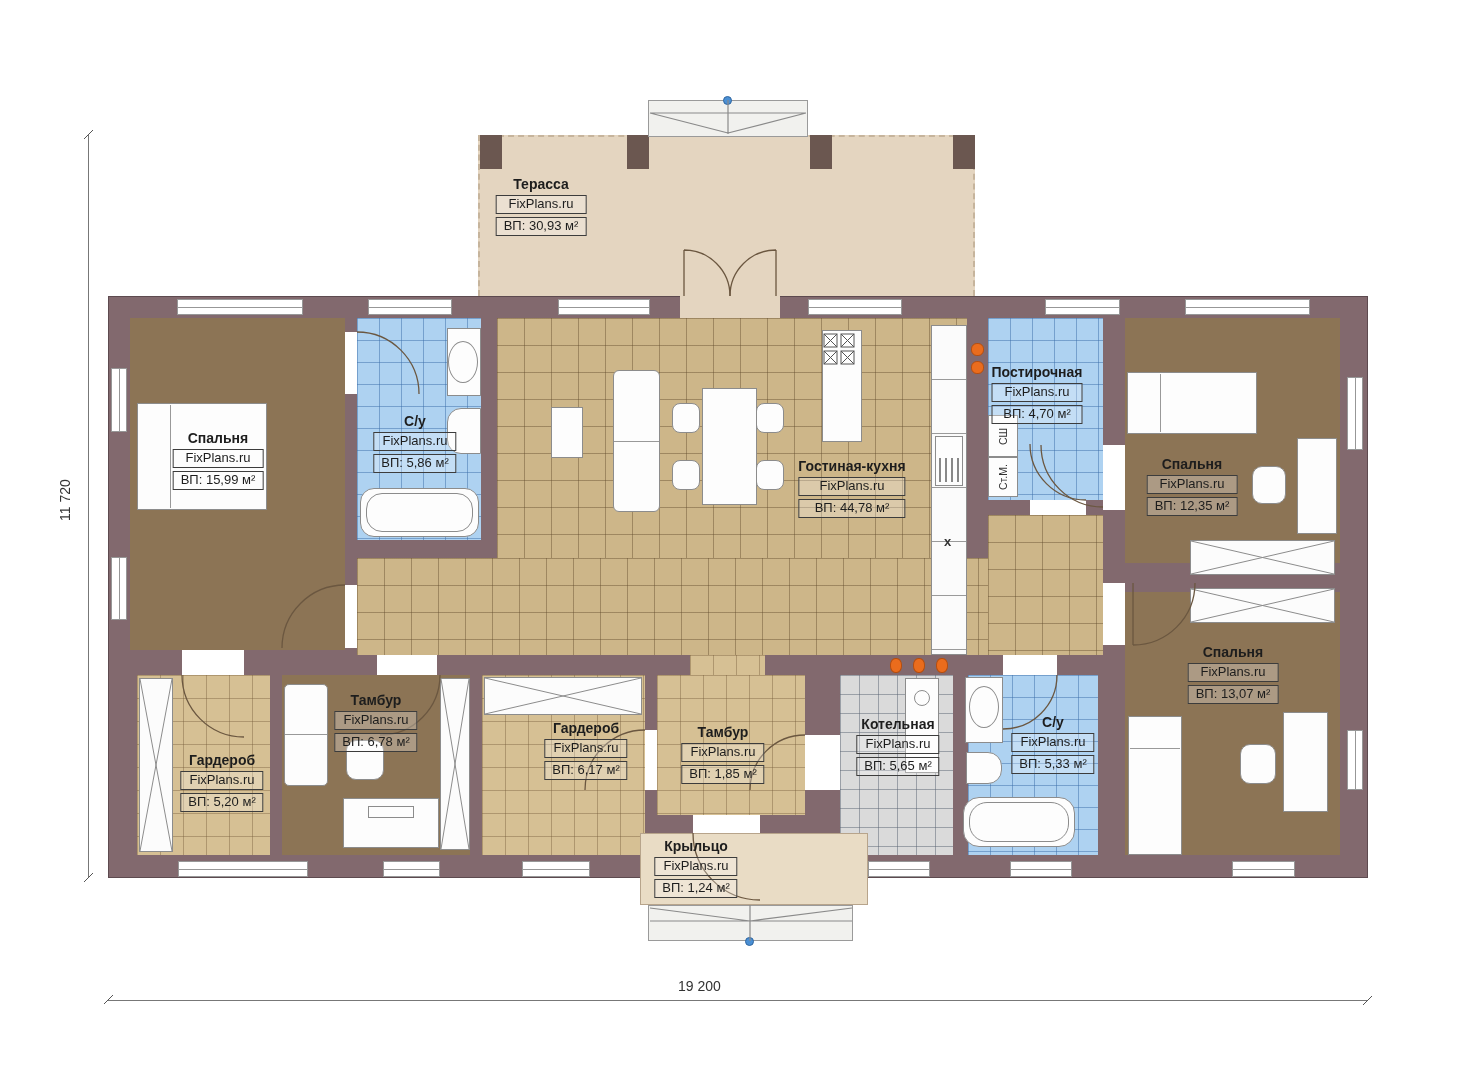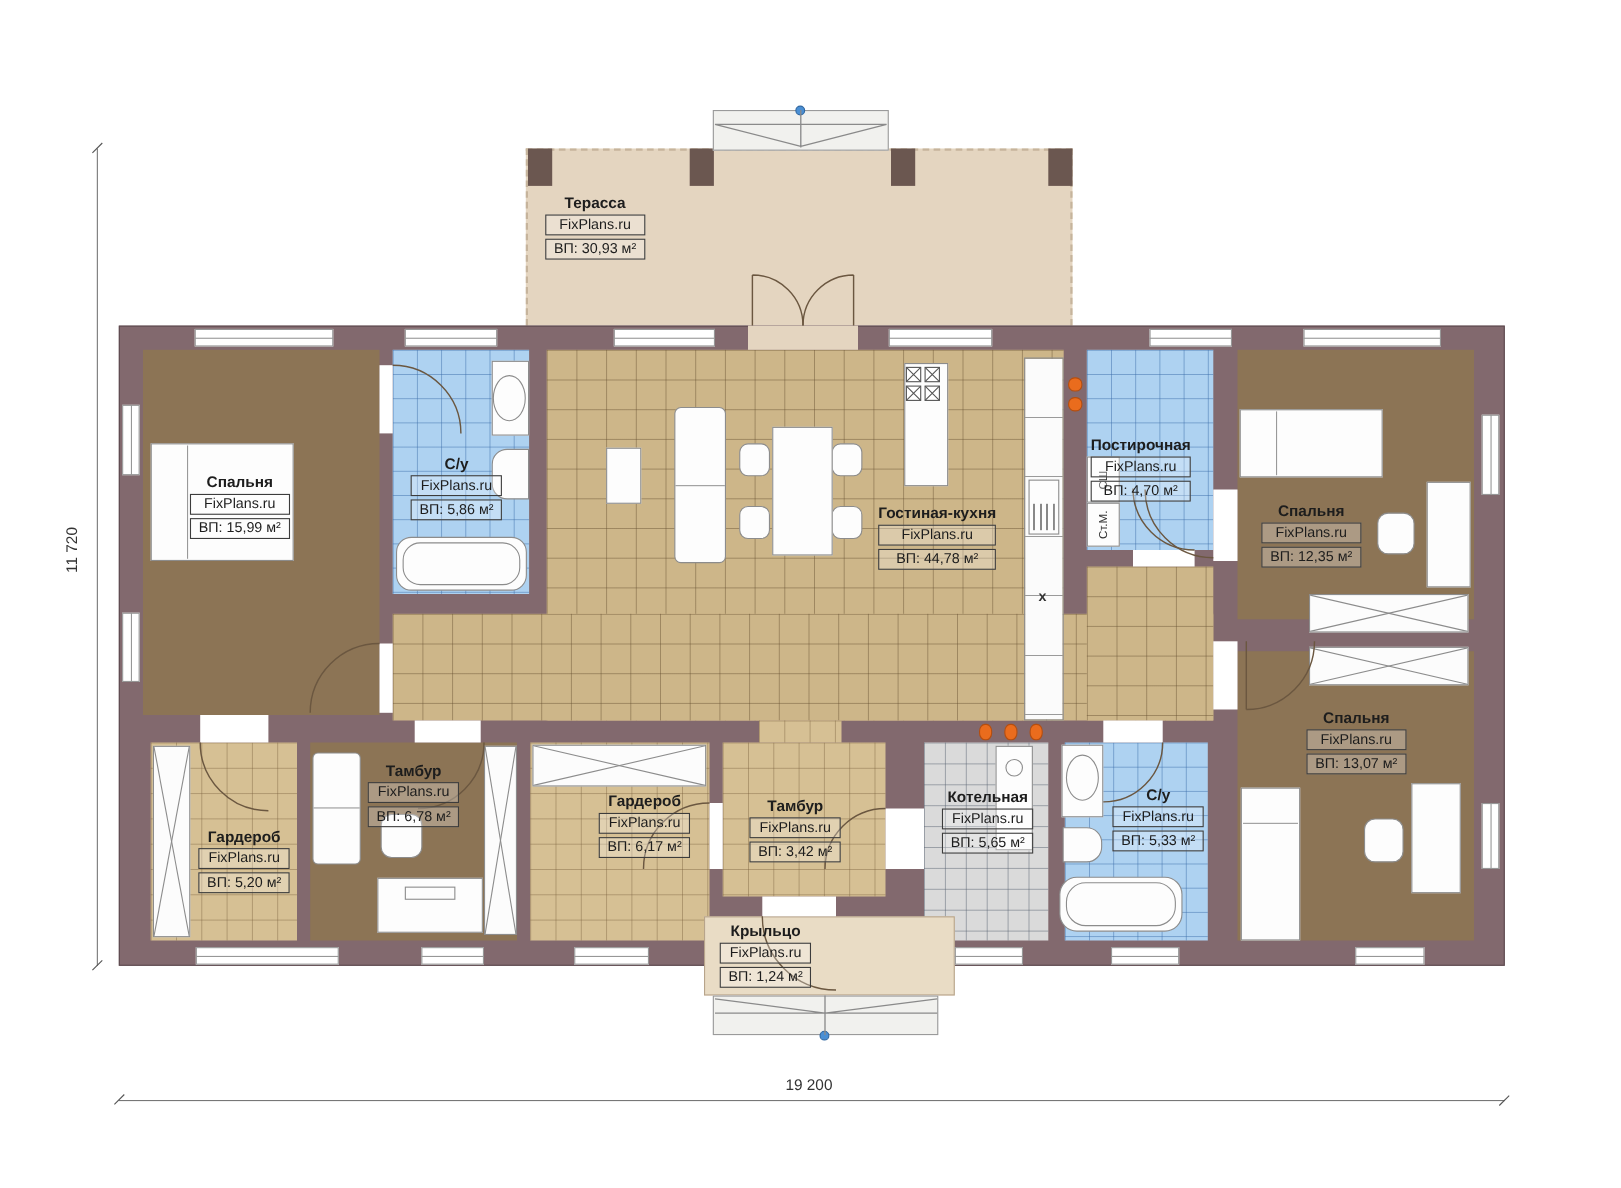--- a/index.html
+++ b/index.html
@@ -201,21 +201,21 @@
 
   <div class="abs fur" style="left:965px;top:677px;width:38px;height:66px"></div>
   <div class="abs fur oval" style="left:969px;top:686px;width:30px;height:42px"></div>
   <div class="abs fur" style="left:966px;top:752px;width:36px;height:32px;border-radius:0 14px 14px 0"></div>
   <div class="abs fur" style="left:963px;top:797px;width:112px;height:50px;border-radius:16px"></div>
   <div class="abs fur" style="left:969px;top:802px;width:100px;height:40px;border-radius:18px"></div>
 
   <div class="abs dimline" style="left:88px;top:135px;width:1px;height:743px"></div>
   <div class="abs dimline" style="left:108px;top:1000px;width:1260px;height:1px"></div>
   <div class="abs dimtext" style="left:44px;top:492px;transform:rotate(-90deg)">11 720</div>
-  <div class="abs dimtext" style="left:714px;top:978px">19 200</div>
+  <div class="abs dimtext" style="left:678px;top:978px">19 200</div>
 
   <svg class="abs" style="left:0;top:0;width:1474px;height:1080px;z-index:25;pointer-events:none">
     <g stroke="#6b5740" stroke-width="1.3" fill="none">
       <path d="M 684 250 A 46 46 0 0 1 730 296 M 684 296 L 684 250"></path>
       <path d="M 776 250 A 46 46 0 0 0 730 296 M 776 296 L 776 250"></path>
       <path d="M 357 332 A 62 62 0 0 1 419 394"></path>
       <path d="M 282 648 A 63 63 0 0 1 345 585"></path>
       <path d="M 1030 444 A 56 56 0 0 0 1086 500"></path>
       <path d="M 182 675 A 62 62 0 0 0 244 737"></path>
       <path d="M 440 675 A 60 60 0 0 1 380 735"></path>
@@ -258,21 +258,21 @@
   <div class="room-label" style="left:415px;top:413px">
     <div class="rl-name">С/у</div>
     <span class="rl-box">FixPlans.ru</span>
     <span class="rl-box">ВП: 5,86 м²</span>
   </div>
   <div class="room-label" style="left:852px;top:458px">
     <div class="rl-name">Гостиная-кухня</div>
     <span class="rl-box">FixPlans.ru</span>
     <span class="rl-box">ВП: 44,78 м²</span>
   </div>
-  <div class="room-label" style="left:1037px;top:396px">
+  <div class="room-label" style="left:1037px;top:364px">
     <div class="rl-name">Постирочная</div>
     <span class="rl-box">FixPlans.ru</span>
     <span class="rl-box">ВП: 4,70 м²</span>
   </div>
   <div class="room-label" style="left:1192px;top:456px">
     <div class="rl-name">Спальня</div>
     <span class="rl-box">FixPlans.ru</span>
     <span class="rl-box">ВП: 12,35 м²</span>
   </div>
   <div class="room-label" style="left:1233px;top:644px">
@@ -291,21 +291,21 @@
     <span class="rl-box">ВП: 6,78 м²</span>
   </div>
   <div class="room-label" style="left:586px;top:720px">
     <div class="rl-name">Гардероб</div>
     <span class="rl-box">FixPlans.ru</span>
     <span class="rl-box">ВП: 6,17 м²</span>
   </div>
   <div class="room-label" style="left:723px;top:724px">
     <div class="rl-name">Тамбур</div>
     <span class="rl-box">FixPlans.ru</span>
-    <span class="rl-box">ВП: 3,42 м²</span>
+    <span class="rl-box">ВП: 1,85 м²</span>
   </div>
   <div class="room-label" style="left:898px;top:716px">
     <div class="rl-name">Котельная</div>
     <span class="rl-box">FixPlans.ru</span>
     <span class="rl-box">ВП: 5,65 м²</span>
   </div>
   <div class="room-label" style="left:1053px;top:714px">
     <div class="rl-name">С/у</div>
     <span class="rl-box">FixPlans.ru</span>
     <span class="rl-box">ВП: 5,33 м²</span>

